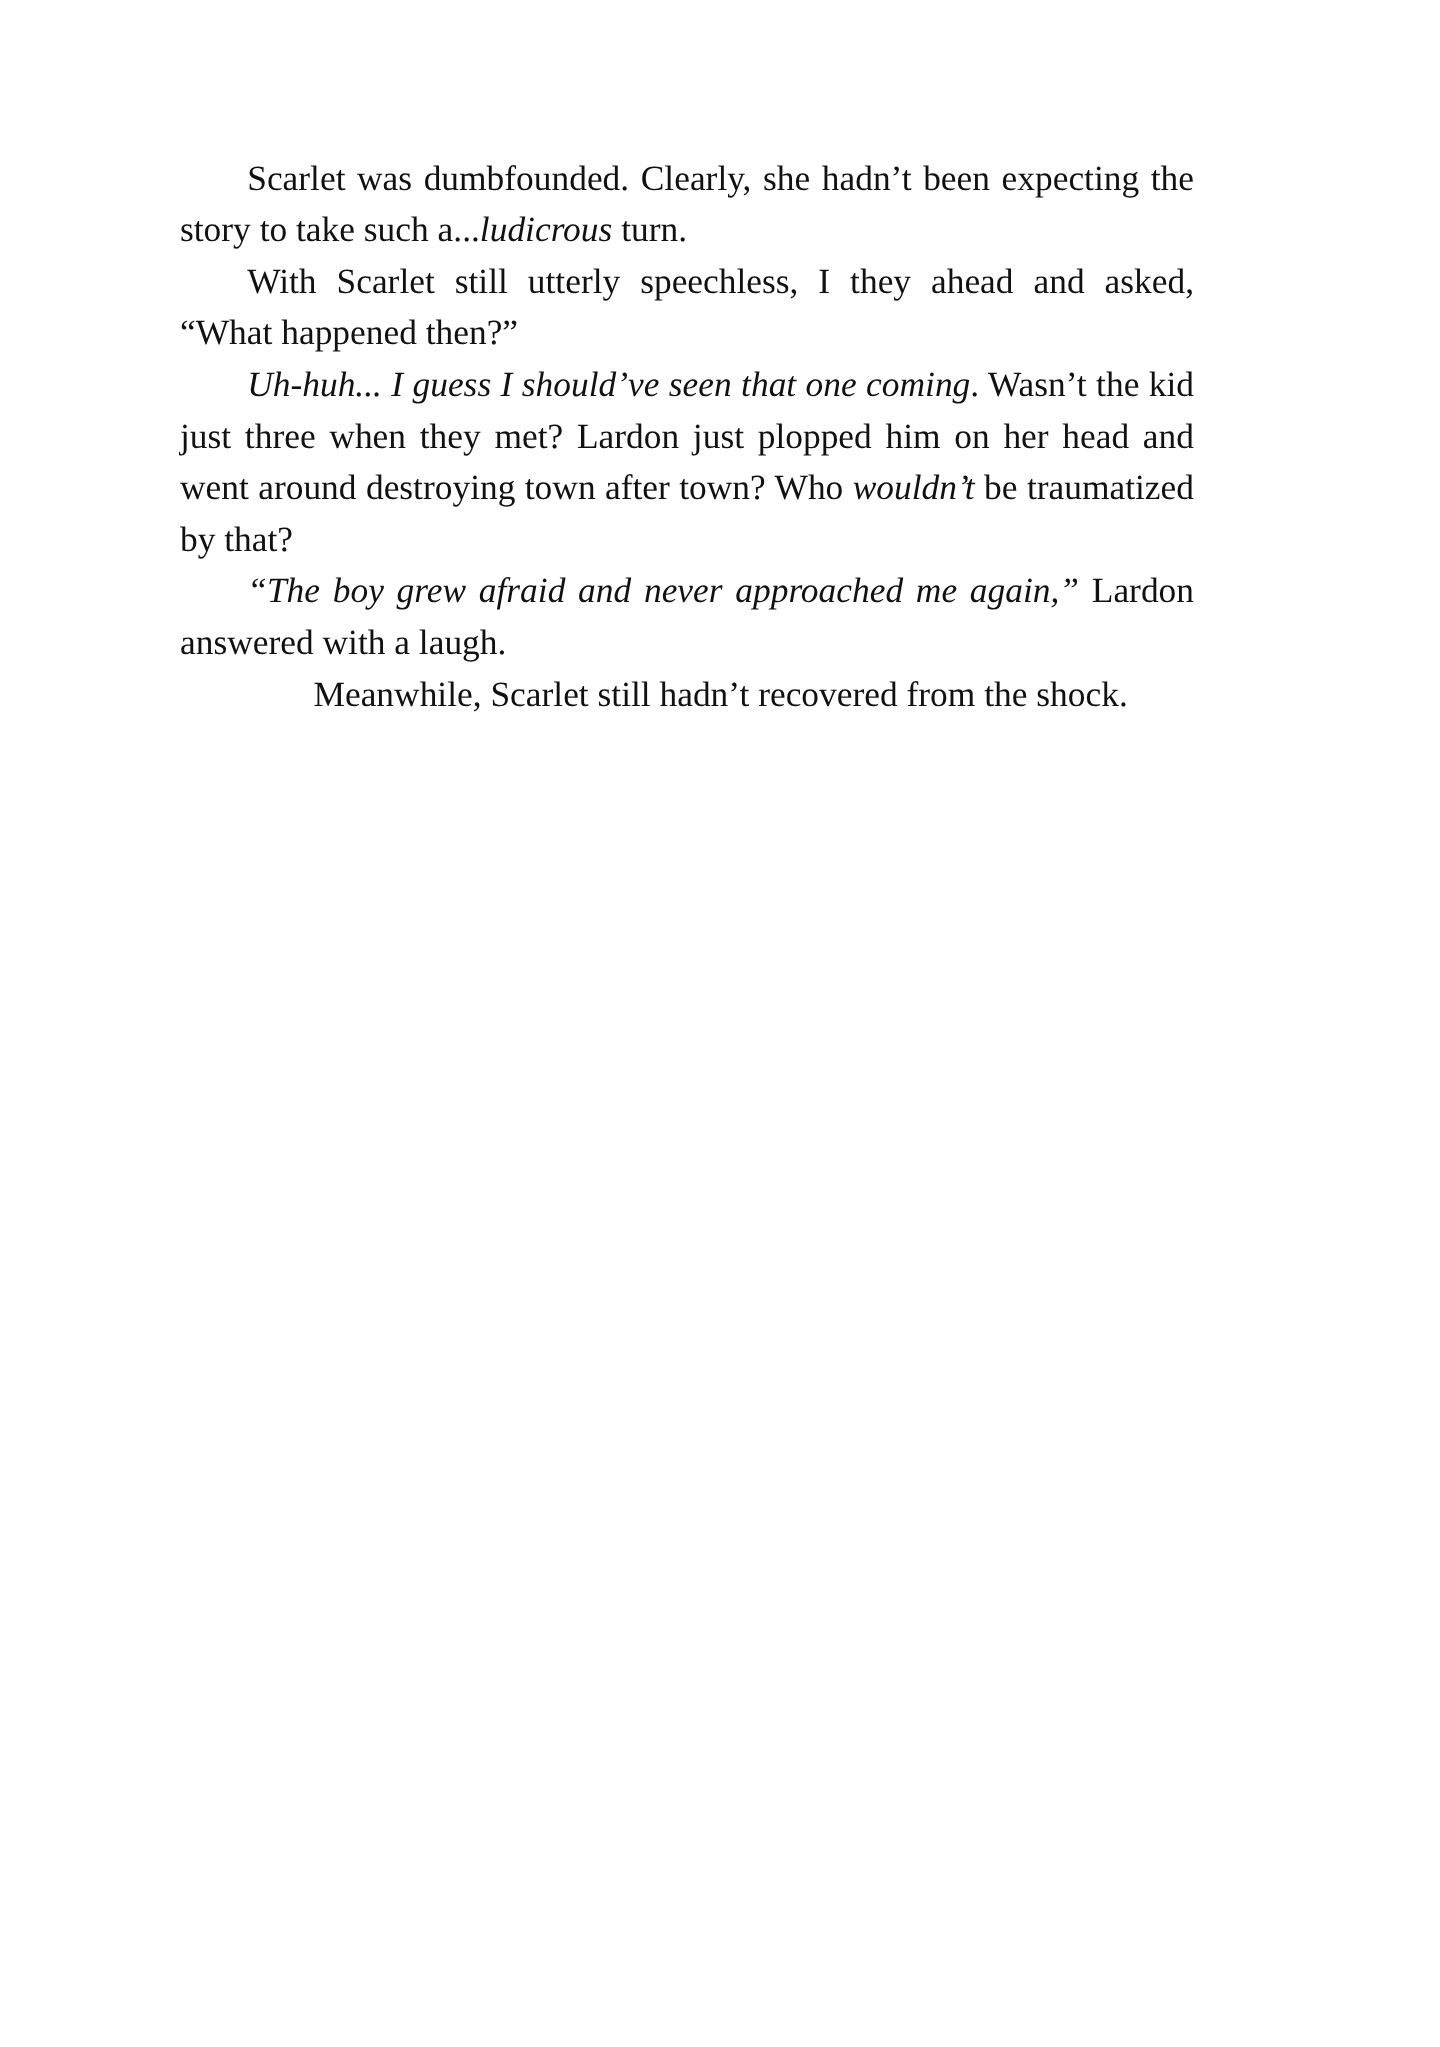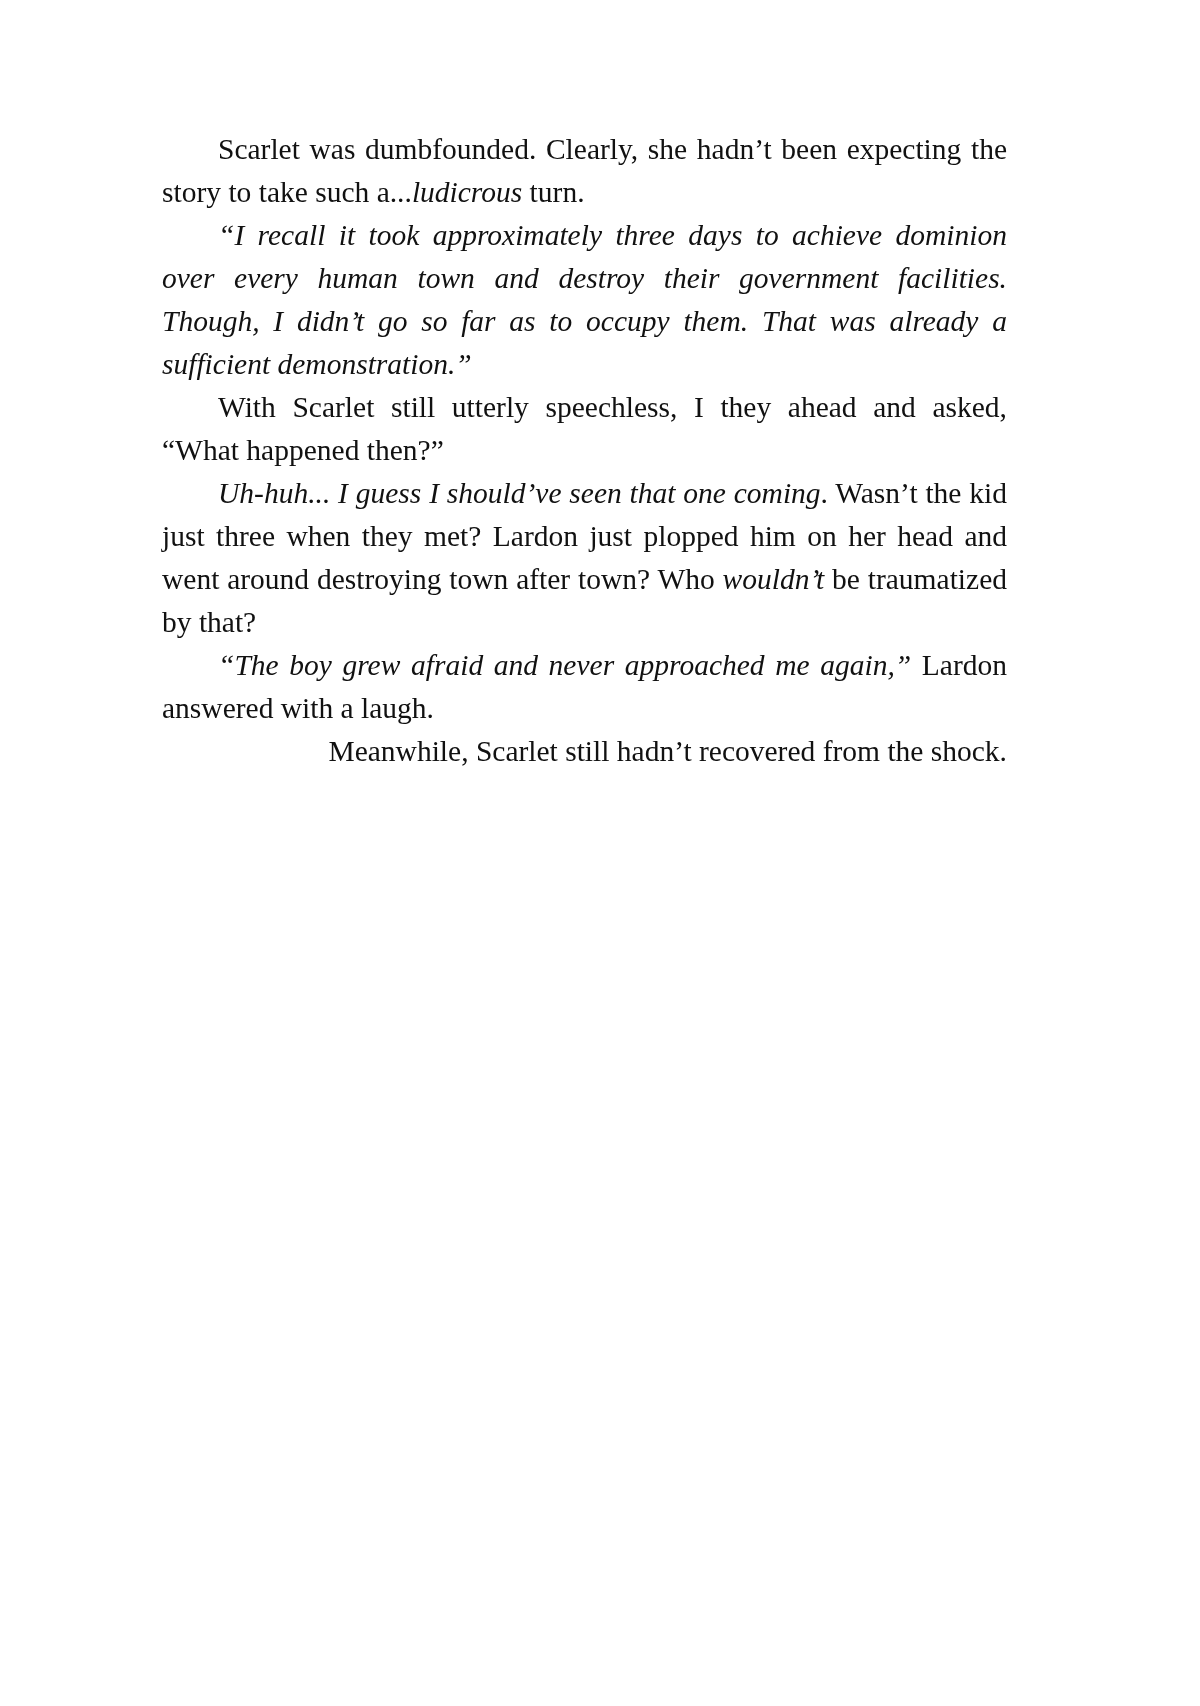--- a/index.html
+++ b/index.html
@@ -15,45 +15,44 @@
     overflow: hidden;
   }
   .page {
     position: relative;
     width: 1200px;
     height: 1706px;
     box-sizing: border-box;
   }
   .text-column {
     position: absolute;
-    left: 162px;
+    left: 150px;
     top: 128px;
     width: 845px;
   }
   p.para {
     margin: 0;
     font-size: 29.5px;
     line-height: 43px;
     text-align: justify;
     text-justify: inter-word;
     text-indent: 56px;
     hyphens: none;
   }
   p.para.last-ragged {
-    text-align: right;
+    text-align: center;
   }
   em {
     font-style: italic;
   }
 </style>
 </head>
 <body>
 
 <div class="page">
   <div class="text-column" id="text-column">
       <p class="para"><span>Scarlet was dumbfounded. Clearly, she hadn’t been expecting the story to take such a...</span><em>ludicrous</em><span> turn.</span></p>
-      <p class="para"><em>“I recall it took approximately three days to achieve dominion over every human town and destroy their government facilities. Though, I didn’t go so far as to occupy them. That was already a sufficient demonstration.”</em></p>
       <p class="para"><span>With Scarlet still utterly speechless, I they ahead and asked, “What happened then?”</span></p>
       <p class="para"><em>Uh-huh... I guess I should’ve seen that one coming</em><span>. Wasn’t the kid just three when they met? Lardon just plopped him on her head and went around destroying town after town? Who </span><em>wouldn’t</em><span> be traumatized by that?</span></p>
       <p class="para"><em>“The boy grew afraid and never approached me again,”</em><span> Lardon answered with a laugh.</span></p>
       <p class="para last-ragged"><span>Meanwhile, Scarlet still hadn’t recovered from the shock.</span></p>
     </div>
 </div>
 
 </body></html>

